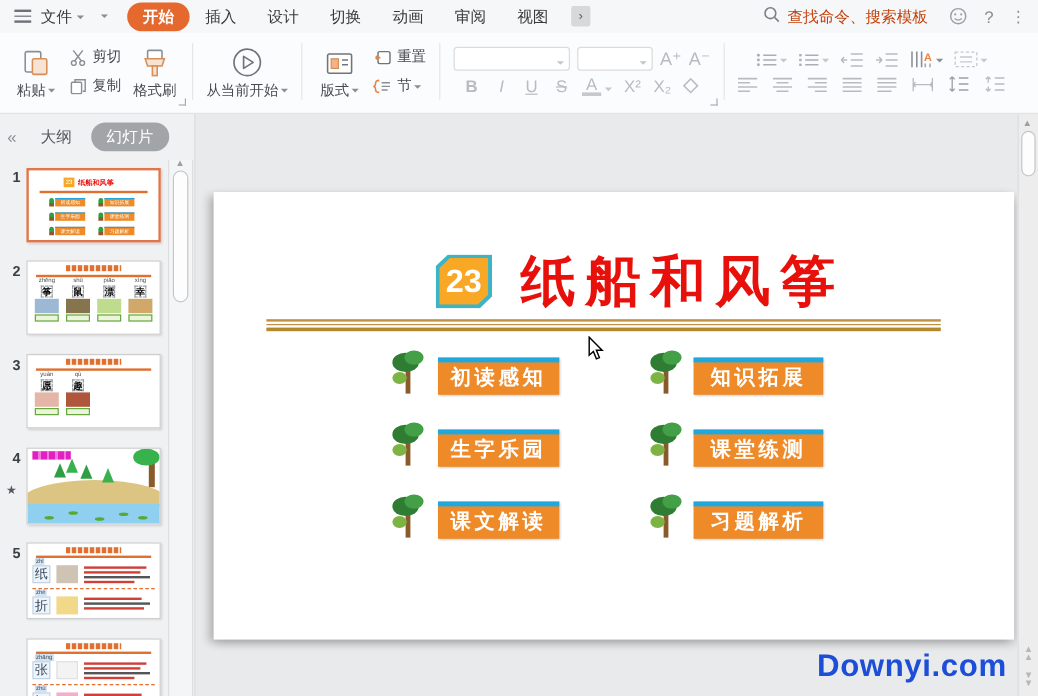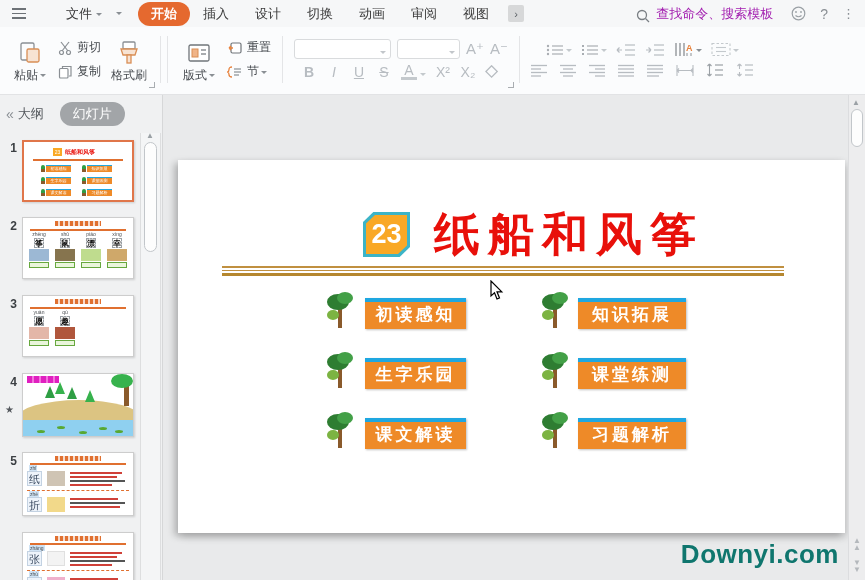--- a/index.html
+++ b/index.html
@@ -3,27 +3,27 @@
 <meta charset="utf-8">
 <style>
   html,body{margin:0;padding:0;background:#888;}
   *{box-sizing:border-box;font-family:"Liberation Sans","DejaVu Sans",sans-serif;}
   .screen{position:relative;width:865px;height:580px;background:#e9eaeb;overflow:hidden;margin:0 auto;}
 
   
   .menubar{position:absolute;left:0;top:0;width:865px;height:27px;background:#f6f7f8;display:flex;align-items:center;padding:0 8px;font-size:13px;color:#3a3a3a;}
   .mb-ham{display:inline-flex;flex-direction:column;gap:3px;margin:0 8px 0 4px;cursor:pointer;}
   .mb-ham i{display:block;width:14px;height:1.6px;background:#6d7277;}
-  .mb-file{display:flex;align-items:center;gap:4px;margin-right:14px;margin-left:32px;}
+  .mb-file{display:flex;align-items:center;gap:4px;margin-right:14px;}
   .car{display:inline-block;width:0;height:0;border:3.5px solid transparent;border-top-color:#8a8f94;margin-top:4px;}
   .mb-qa{margin-right:16px;}
   .tab{padding:3px 13px;border-radius:12px;cursor:pointer;white-space:nowrap;}
   .tab.active{background:#e5692f;color:#fff;font-weight:bold;}
   .mb-more{width:16px;height:17px;background:#d7d8d9;color:#5a5f64;font-size:11px;display:flex;align-items:center;justify-content:center;border-radius:2px;margin-left:6px;cursor:pointer;}
-  .mb-search{display:flex;align-items:flex-end;gap:6px;margin-left:auto;color:#a21caf;cursor:pointer;}
+  .mb-search{display:flex;align-items:flex-start;gap:6px;margin-left:auto;color:#c2410c;cursor:pointer;}
   .mb-right{display:flex;align-items:center;gap:14px;margin:0 2px 0 18px;color:#8a8f94;}
   .mb-right span{cursor:pointer;}
 
   
   .ribbon{position:absolute;left:0;top:27px;width:865px;height:68px;background:#fbfcfd;border-bottom:1px solid #e2e3e5;display:flex;align-items:stretch;padding:3px 2px 5px;}
   .sep{width:1px;background:#e4e5e7;margin:6px 3px;}
   .grp{position:relative;display:flex;align-items:center;gap:8px;padding:0 8px;}
   .bigbtn{display:flex;flex-direction:column;align-items:center;justify-content:center;font-size:12px;color:#474b50;gap:2px;min-width:40px;cursor:pointer;line-height:14px;}
   .bigbtn .ic{height:28px;display:flex;align-items:flex-end;}
   .lblrow{display:flex;align-items:center;gap:2px;}
@@ -37,21 +37,21 @@
   .combo .car{position:absolute;right:4px;top:7px;border-top-color:#c2c6ca;}
   .fbtn{font-size:14px;color:#b7bcc1;min-width:16px;text-align:center;cursor:pointer;}
   .paragrp{display:flex;flex-direction:column;justify-content:center;gap:6px;padding-right:0;}
   .prow{display:flex;align-items:center;gap:9px;}
   .icobtn{display:flex;align-items:center;gap:2px;cursor:pointer;}
 
   
   .sidebar{position:absolute;left:0;top:95px;width:163px;height:485px;background:#f0f1f2;border-right:1px solid #d6d7d8;overflow:hidden;}
   .sb-tabs{position:absolute;left:0;top:0;width:100%;height:38px;display:flex;align-items:center;}
   .sb-collapse{margin-left:6px;color:#8a8f94;font-size:14px;cursor:pointer;}
-  .sb-outline{margin-left:4px;font-size:13px;color:#55595e;cursor:pointer;}
+  .sb-outline{margin-left:20px;font-size:13px;color:#55595e;cursor:pointer;}
   .sb-slidetab{margin-left:16px;background:#a2a5a8;color:#fff;font-size:13px;padding:3px 13px;border-radius:12px;cursor:pointer;}
   .thumb{position:absolute;left:22px;width:112px;height:62px;background:#fff;border:1px solid #cdcdcd;box-shadow:1px 1px 2px rgba(0,0,0,.15);cursor:pointer;overflow:hidden;}
   .thumb.sel{border:2px solid #e0764a;}
   .snum{position:absolute;left:2px;width:15px;text-align:right;font-size:12px;font-weight:bold;color:#3c4044;}
   .sstar{position:absolute;left:5px;font-size:10px;color:#55595e;}
   
   .m-badge{position:absolute;left:29px;top:6px;width:9px;height:8px;background:#f9a825;color:#fff;font-size:5px;line-height:8px;text-align:center;}
   .m-title{position:absolute;left:41px;top:6px;font-size:6px;font-weight:bold;color:#e8100a;white-space:nowrap;}
   .m-rule{position:absolute;left:9px;top:17px;width:90px;height:1.5px;background:#e07030;}
   .m-btn{position:absolute;width:25px;height:7px;background:#ee8a28;border-top:1.5px solid #1fa7e0;color:#fff;font-size:4px;line-height:6px;text-align:center;overflow:hidden;}
@@ -91,21 +91,21 @@
   .badge .inner{position:absolute;inset:3px;background:#f9a825;clip-path:polygon(22% 0,100% 0,100% 78%,78% 100%,0 100%,0 22%);color:#fff;font-weight:bold;font-size:27px;text-align:center;line-height:39px;}
   .stitle{position:absolute;left:256px;top:44px;font-size:46px;font-weight:bold;color:#e8100a;letter-spacing:8px;white-space:nowrap;}
   .srule{position:absolute;left:44px;top:106px;width:562px;}
   .srule i{display:block;background:#c09040;}
   .srule .l1{height:1.5px;margin-bottom:2px;}
   .srule .l2{height:1.5px;margin-bottom:2px;}
   .srule .l3{height:3px;background:#b5872f;}
   .sbtn{position:absolute;width:101px;height:31px;background:#ee8a28;border-top:4px solid #1fa7e0;color:#fff;font-weight:bold;font-size:17px;letter-spacing:3px;text-align:center;line-height:26px;cursor:pointer;box-shadow:1px 1px 2px rgba(0,0,0,.25);}
   .sbtn.right{width:108px;}
   .tree{position:absolute;width:30px;height:40px;}
-  .watermark{position:absolute;right:26px;top:444px;font-size:26px;font-weight:bold;color:#0f766e;letter-spacing:.5px;}
+  .watermark{position:absolute;right:26px;top:444px;font-size:26px;font-weight:bold;color:#1d4ed8;letter-spacing:.5px;}
   .cursor{position:absolute;left:327px;top:185px;z-index:5;}
   
   .cv-bar{position:absolute;right:0;top:0;width:17px;height:485px;background:#ededee;border-left:1px solid #dcdddf;}
   .cv-up{position:absolute;right:5px;top:3px;font-size:8px;color:#9aa0a5;cursor:pointer;}
   .cv-thumb{position:absolute;right:2px;top:14px;width:12px;height:38px;background:#fdfdfd;border:1px solid #c2c6ca;border-radius:6px;cursor:pointer;}
   .cv-nav{position:absolute;right:4px;font-size:8px;color:#b4b8bc;line-height:7px;cursor:pointer;}
 
   svg{display:block;}
 </style>
 </head>
@@ -192,20 +192,34 @@
               <rect x="10" y="15" width="4" height="8" fill="#f7e3d3" stroke="#d98e55" stroke-width="1.3"></rect>
             </svg>
         </span>
         <span>格式刷</span>
       </div>
       <span class="dlg"></span>
     </div>
 
     <div class="sep"></div>
 
+    <div class="grp">
+      <div class="bigbtn">
+        <span class="ic">
+          <svg width="28" height="28" viewBox="0 0 28 28">
+              <circle cx="14" cy="14" r="11" fill="none" stroke="#70757a" stroke-width="1.4"></circle>
+              <path d="M11 9 L19 14 L11 19 Z" fill="none" stroke="#70757a" stroke-width="1.4" stroke-linejoin="round"></path>
+            </svg>
+        </span>
+        <span class="lblrow">
+            <span>从当前开始</span>
+            <span class="car"></span>
+          </span>
+      </div>
+    </div>
 
     <div class="sep"></div>
 
     <div class="grp">
       <div class="bigbtn">
         <span class="ic">
           <svg width="26" height="26" viewBox="0 0 26 26">
               <rect x="3" y="5" width="20" height="16" rx="1.5" fill="#fff" stroke="#70757a" stroke-width="1.3"></rect>
               <rect x="6" y="9" width="6" height="8" fill="#f0b488" stroke="#d98e55" stroke-width="1"></rect>
               <line x1="15" y1="10" x2="20" y2="10" stroke="#70757a" stroke-width="1.2"></line>

